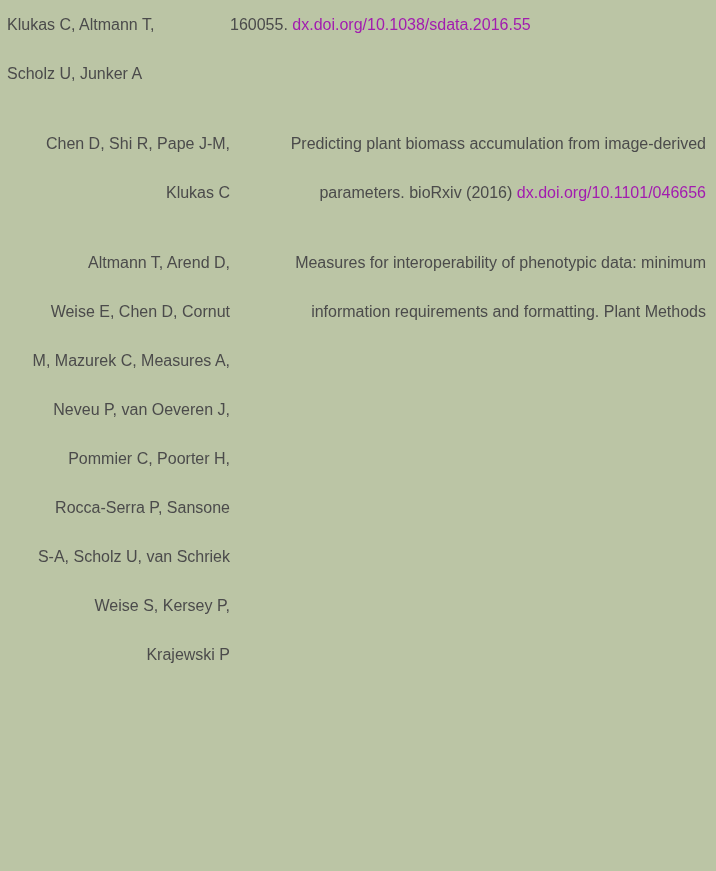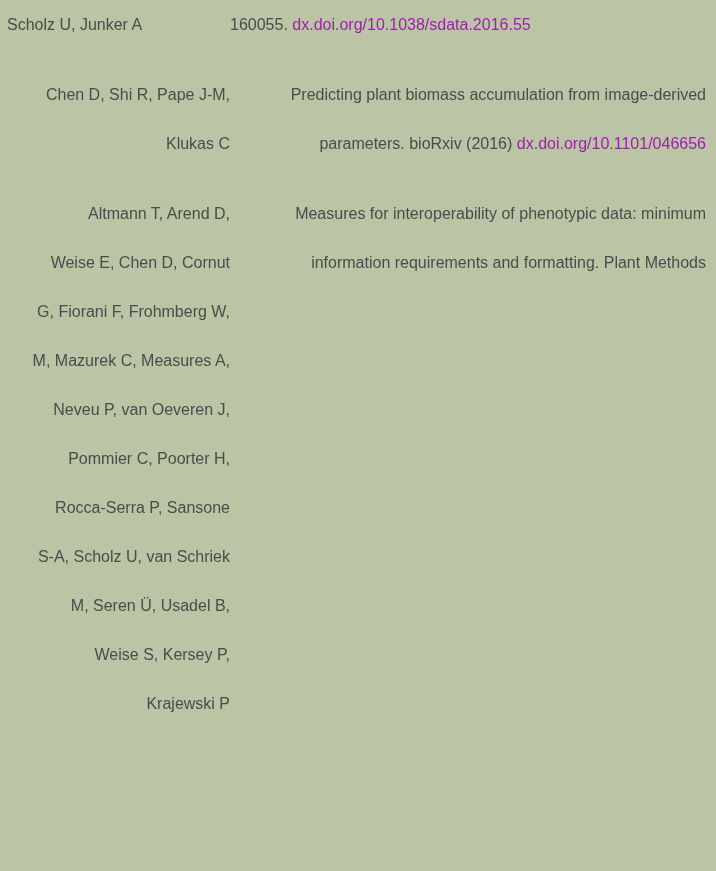--- a/index.html
+++ b/index.html
@@ -44,20 +44,21 @@
     cursor: pointer;
   }
 </style>
 </head>
 <body>
 
 <div class="refs">
 
   <div class="ref-row">
     <div class="col-authors">
+      <div class="line">Klukas C, Altmann T,</div>
       <div class="line">Scholz U, Junker A</div>
     </div>
     <div class="col-citation">
       <div class="line"><span>160055. </span><a class="doi">dx.doi.org/10.1038/sdata.2016.55</a></div>
     </div>
   </div>
 
   <div class="ref-row">
     <div class="col-authors">
       <div class="line">Chen D, Shi R, Pape J-M,</div>
@@ -66,27 +67,25 @@
     <div class="col-citation">
       <div class="line"><span>Predicting plant biomass accumulation from image-derived</span></div>
       <div class="line"><span>parameters. bioRxiv (2016) </span><a class="doi">dx.doi.org/10.1101/046656</a></div>
     </div>
   </div>
 
   <div class="ref-row">
     <div class="col-authors">
       <div class="line">Altmann T, Arend D,</div>
       <div class="line">Weise E, Chen D, Cornut</div>
-      <div class="line">G, Fiorani F, Frohmberg W,</div>
       <div class="line">M, Mazurek C, Measures A,</div>
       <div class="line">Neveu P, van Oeveren J,</div>
       <div class="line">Pommier C, Poorter H,</div>
       <div class="line">Rocca-Serra P, Sansone</div>
       <div class="line">S-A, Scholz U, van Schriek</div>
-      <div class="line">M, Seren Ü, Usadel B,</div>
       <div class="line">Weise S, Kersey P,</div>
       <div class="line">Krajewski P</div>
     </div>
     <div class="col-citation">
       <div class="line"><span>Measures for interoperability of phenotypic data: minimum</span></div>
       <div class="line"><span>information requirements and formatting. Plant Methods</span></div>
     </div>
   </div>
 
 </div>

